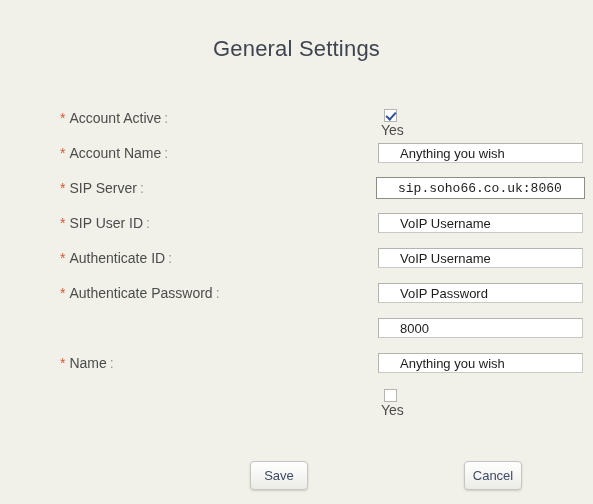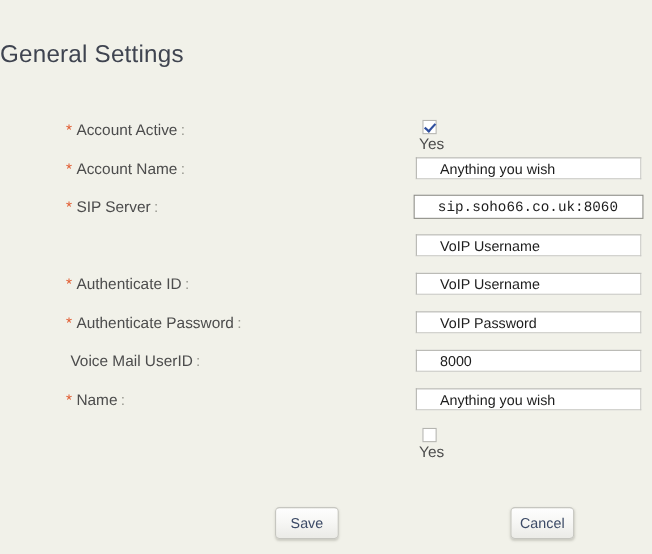--- a/index.html
+++ b/index.html
@@ -14,21 +14,21 @@
     overflow: hidden;
     position: relative;
   }
 
   
   .page-title {
     position: absolute;
     top: 20px;
     left: 0;
     width: 593px;
-    text-align: left;
+    text-align: center;
     font-size: 22px;
     color: #3f4450;
     letter-spacing: 0.2px;
     font-weight: normal;
     line-height: 28px;
   }
 
   
   .form {
     position: absolute;
@@ -180,38 +180,38 @@
         <input type="text" class="text-field" value="Anything you wish" style="">
       </div>
     </div>
     <div class="form-row">
       <label class="row-label"><span class="req-star">*</span><span>SIP Server</span><span class="label-colon">:</span></label>
       <div class="row-control">
         <input type="text" class="text-field focused" value="sip.soho66.co.uk:8060" style="">
       </div>
     </div>
     <div class="form-row">
+      <label class="row-label"><span class="req-star">*</span><span>SIP User ID</span><span class="label-colon">:</span></label>
       <div class="row-control">
         <input type="text" class="text-field" value="VoIP Username" style="">
       </div>
     </div>
     <div class="form-row">
       <label class="row-label"><span class="req-star">*</span><span>Authenticate ID</span><span class="label-colon">:</span></label>
       <div class="row-control">
         <input type="text" class="text-field" value="VoIP Username" style="">
       </div>
     </div>
     <div class="form-row">
       <label class="row-label"><span class="req-star">*</span><span>Authenticate Password</span><span class="label-colon">:</span></label>
       <div class="row-control">
         <input type="text" class="text-field" value="VoIP Password" style="">
       </div>
     </div>
     <div class="form-row">
-      <label class="row-label"><span class="req-star blank"></span><span>Voice Mail UserID</span><span class="label-colon">:</span></label>
       <div class="row-control">
         <input type="text" class="text-field" value="8000" style="">
       </div>
     </div>
     <div class="form-row">
       <label class="row-label"><span class="req-star">*</span><span>Name</span><span class="label-colon">:</span></label>
       <div class="row-control">
         <input type="text" class="text-field" value="Anything you wish" style="">
       </div>
     </div>

